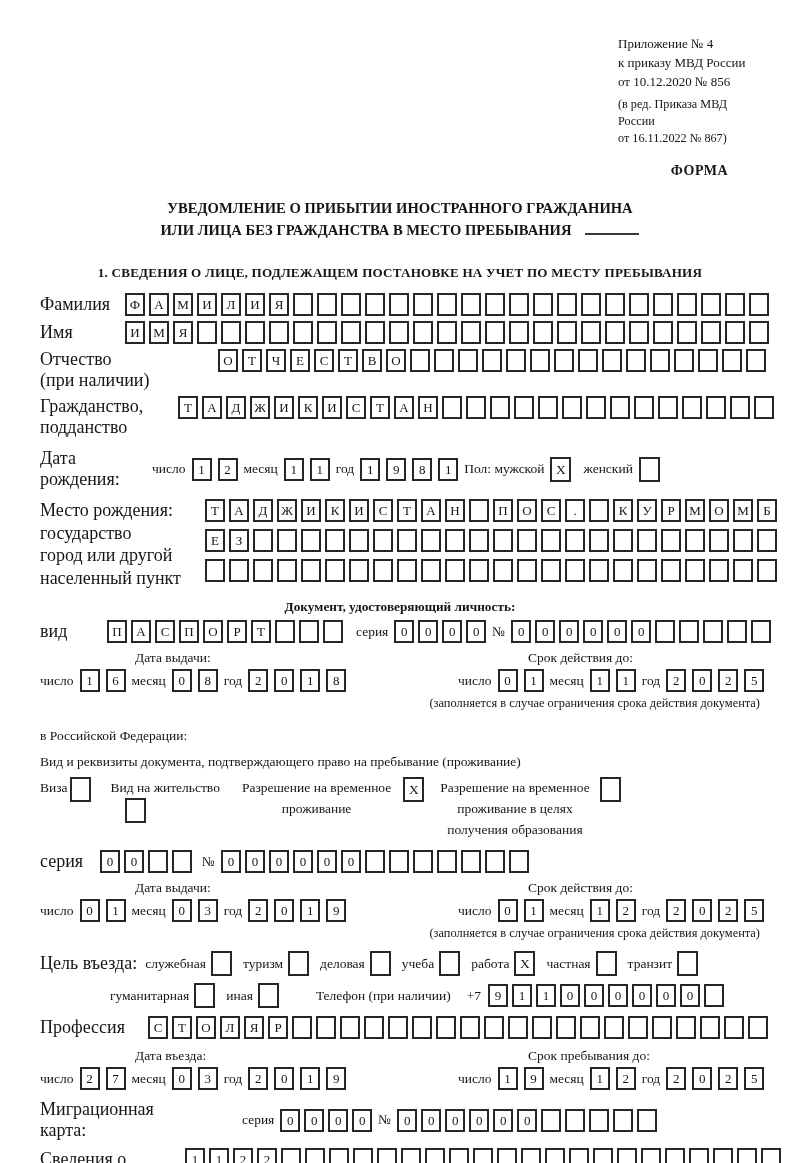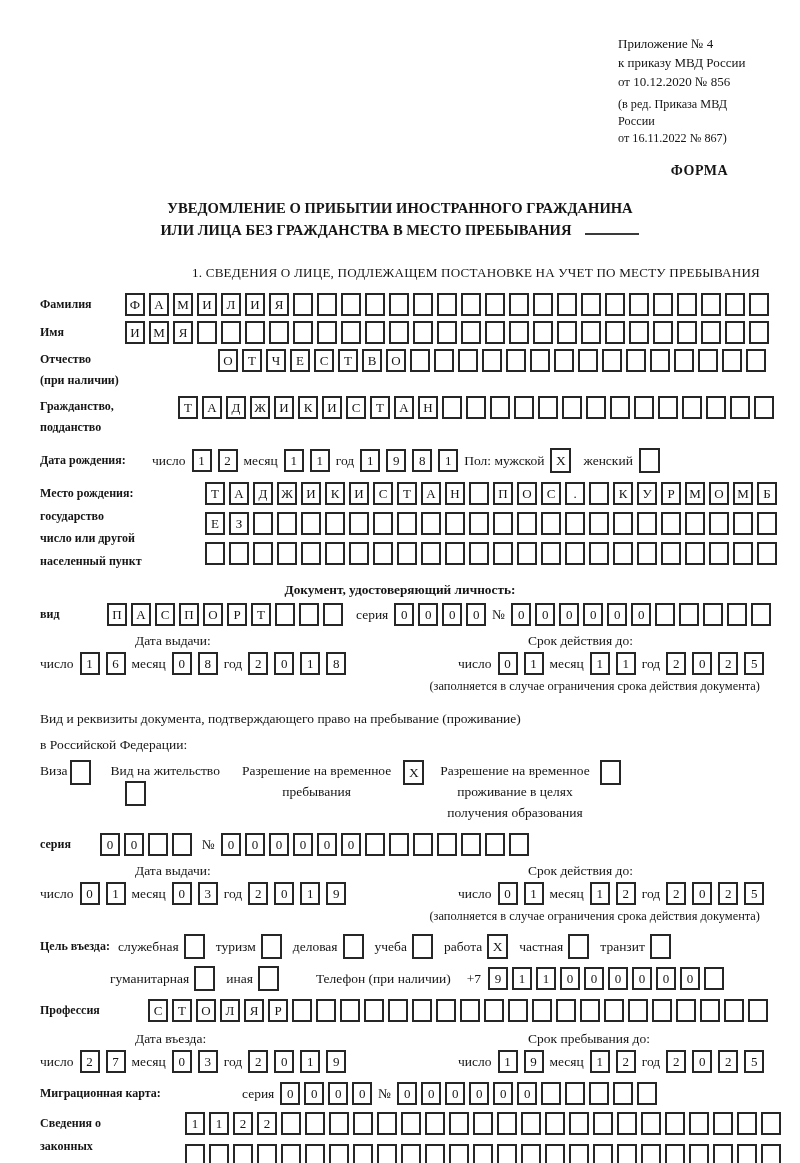--- a/index.html
+++ b/index.html
@@ -8,26 +8,26 @@
 
   
   .appendix{margin-left:578px;font-size:13px;line-height:19px;}
   .appendix .amend{font-size:12.2px;line-height:17px;}
   .appendix .amend-first{margin-top:5px;}
   .forma{ text-align:right;padding-right:32px;font-weight:bold;font-size:14px;letter-spacing:.5px;margin-top:16px;}
 
   .title{text-align:center;font-weight:bold;font-size:14.6px;line-height:22px;margin-top:18px;}
   .blank-line{display:inline-block;width:54px;height:13px;border-bottom:2.5px solid #3a3a3a;margin-left:14px;}
 
-  .sec-heading{text-align:right;font-weight:normal;font-size:13.1px;margin-top:24px;margin-bottom:12px;letter-spacing:.2px;}
+  .sec-heading{text-align:center;font-weight:bold;font-size:13.1px;margin-top:24px;margin-bottom:12px;letter-spacing:.2px;}
 
   
   .frow{display:flex;align-items:center;margin-top:5px;}
   .atop{align-items:flex-start;}
-  .flabel{font-size:12px;flex:none;font-weight:bold;}
+  .flabel{font-size:18px;flex:none;}
   .lw85{width:85px;}
   .lw178{width:178px;}
   .lw138{width:138px;}
   .lw165{width:165px;}
   .lw108{width:108px;}
   .lw145{width:145px;}
   .two-line{line-height:21px;}
   .ml-lines{line-height:22.5px;}
 
   .cells{display:flex;gap:4px;flex:none;}
@@ -248,21 +248,21 @@
     <span class="dlabel">Пол: мужской</span>
     <span class="checkbox">X</span>
     <span class="dlabel" style="margin-left:12px;">женский</span>
     <span class="checkbox"></span>
   </div>
 
   <div class="frow atop" style="margin-top:9px;">
     <div class="flabel lw165 ml-lines">
       <div>Место рождения:</div>
       <div>государство</div>
-      <div>число или другой</div>
+      <div>город или другой</div>
       <div>населенный пункт</div>
     </div>
     <div>
       <div class="cells rowgap">
           <span class="cell">Т</span>
           <span class="cell">А</span>
           <span class="cell">Д</span>
           <span class="cell">Ж</span>
           <span class="cell">И</span>
           <span class="cell">К</span>
@@ -421,37 +421,37 @@
             <span class="cell">0</span>
             <span class="cell">2</span>
             <span class="cell">5</span>
           </span>
       </div>
     </div>
   </div>
   <div class="note-right">(заполняется в случае ограничения срока действия документа)</div>
 
   <div class="intro">
+    <div>в Российской Федерации:</div>
     <div>Вид и реквизиты документа, подтверждающего право на пребывание (проживание)</div>
-    <div>в Российской Федерации:</div>
   </div>
 
   <div class="res-options">
     <div class="opt opt-visa">
       <span class="opt-lines">Виза</span>
       <span class="checkbox"></span>
     </div>
     <div class="opt" style="margin-left:20px;flex-direction:column;">
       <span class="opt-lines">Вид на жительство</span>
       <span class="checkbox" style="margin-left:14px;"></span>
     </div>
     <div class="opt" style="margin-left:22px;">
       <span class="opt-lines">
         <div>Разрешение на временное</div>
-        <div>пребывания</div>
+        <div>проживание</div>
       </span>
       <span class="checkbox" style="margin-left:12px;">X</span>
     </div>
     <div class="opt" style="margin-left:16px;">
       <span class="opt-lines">
         <div>Разрешение на временное</div>
         <div>проживание в целях</div>
         <div>получения образования</div>
       </span>
       <span class="checkbox" style="margin-left:10px;"></span>

